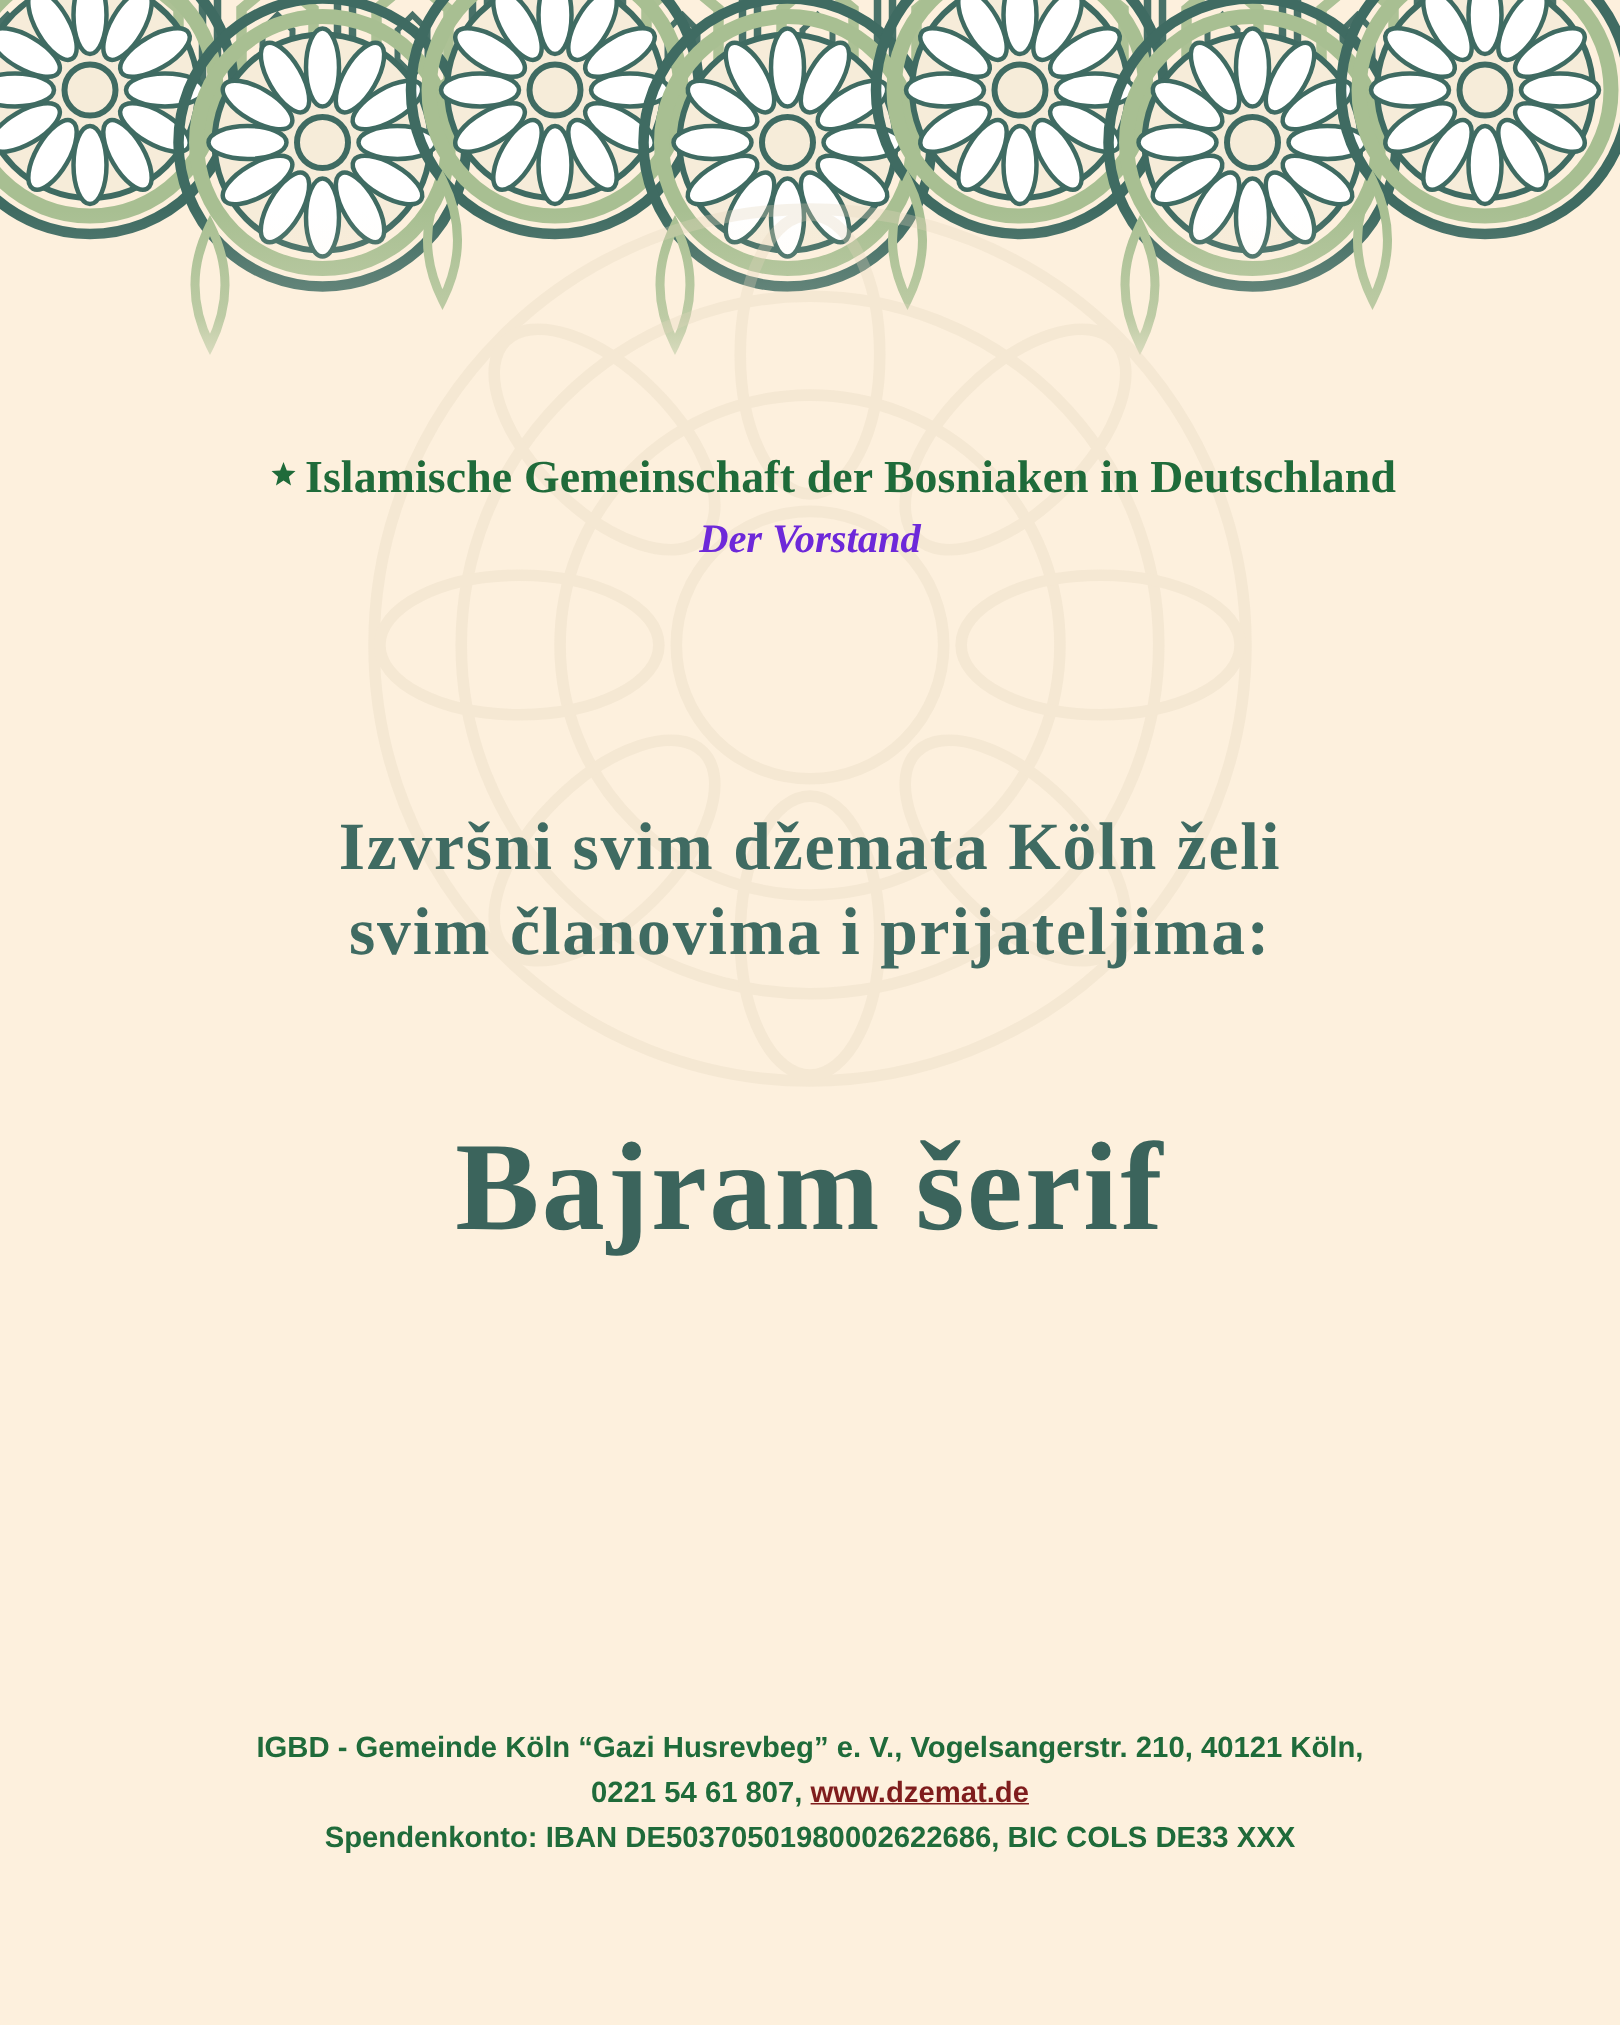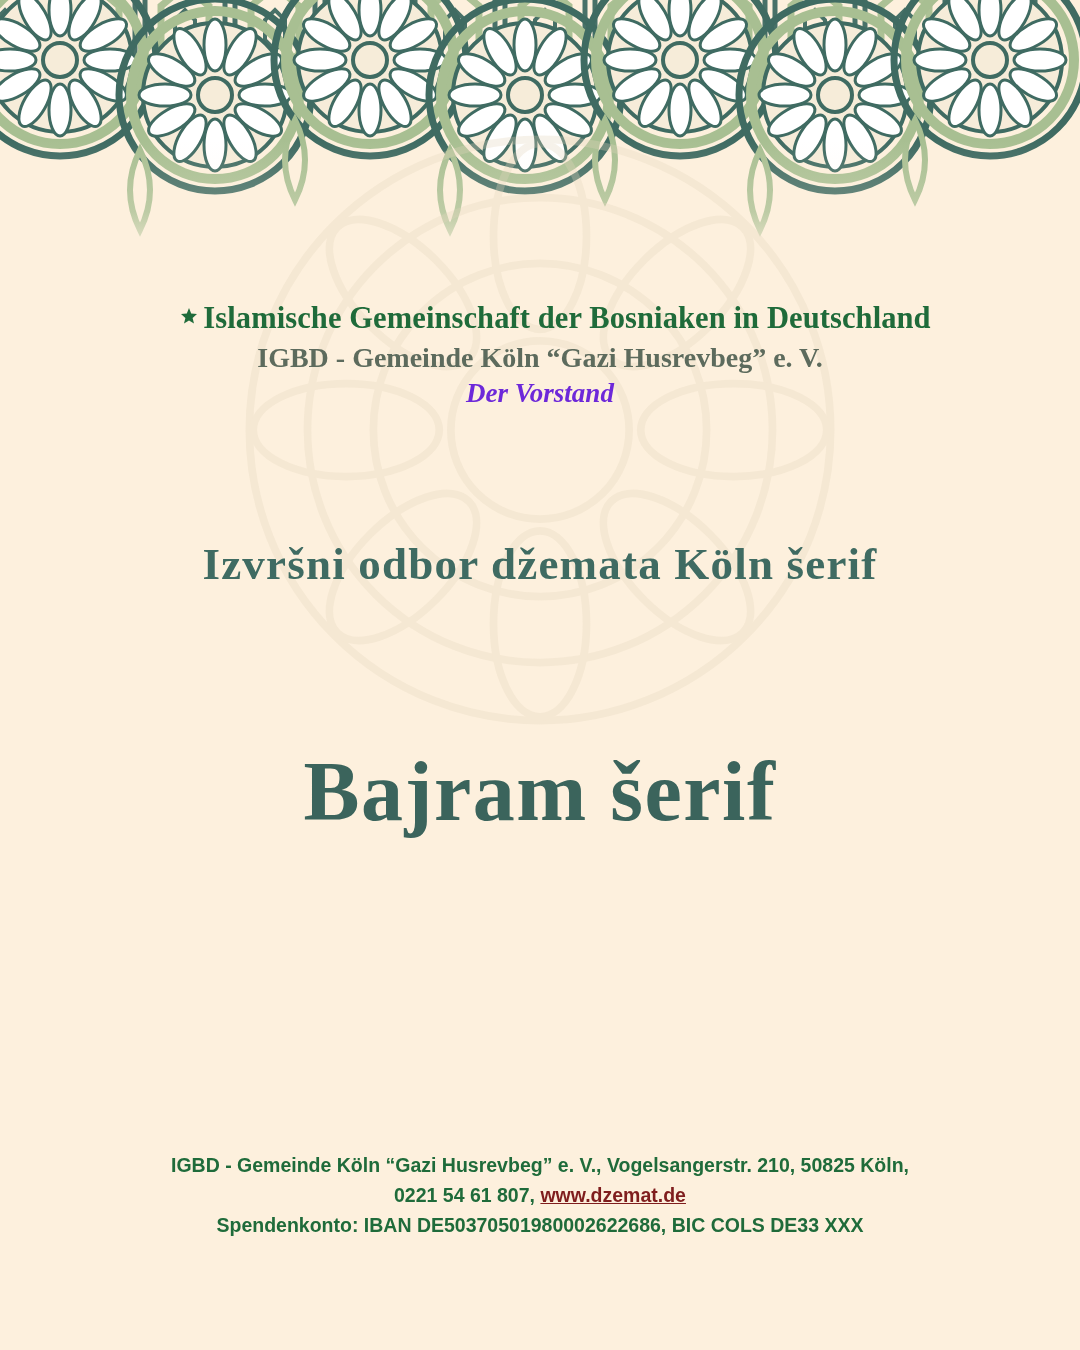--- a/index.html
+++ b/index.html
@@ -314,31 +314,31 @@
 </svg>
 
 <div class="logo-block">
   <div class="logo-row">
     <svg class="crescent-icon" viewBox="0 0 54 44">
       <path d="M33 4 A18 18 0 1 0 33 40 A14.5 14.5 0 1 1 33 4 Z" fill="#1f6b3a"></path>
       <polygon points="40,12 42.2,17.6 48,18 43.6,21.9 45,27.6 40,24.4 35,27.6 36.4,21.9 32,18 37.8,17.6" fill="#1f6b3a"></polygon>
     </svg>
     <div class="org-name">Islamische Gemeinschaft der Bosniaken in Deutschland</div>
   </div>
-  <div class="org-sub">IGBD - Gemeinde Köln “Gazi Husrevbeg” e. V.</div>
   <div class="org-role">Der Vorstand</div>
 </div>
 
 <div class="intro">
-  <span class="line">Izvršni odbor džemata Köln šerif</span>
+  <span class="line">Izvršni svim džemata Köln želi</span>
+  <span class="line">svim članovima i prijateljima:</span>
 </div>
 
 <div class="headline">
   <span class="line">Bajram šerif</span>
 </div>
 
 <div class="footer">
-  <span class="line">IGBD - Gemeinde Köln “Gazi Husrevbeg” e. V., Vogelsangerstr. 210, 50825 Köln,</span>
+  <span class="line">IGBD - Gemeinde Köln “Gazi Husrevbeg” e. V., Vogelsangerstr. 210, 40121 Köln,</span>
   <span class="line">
     <span>0221 54 61 807, </span><a class="web-link" href="#">www.dzemat.de</a>
   </span>
   <span class="line">Spendenkonto: IBAN DE50370501980002622686, BIC COLS DE33 XXX</span>
 </div>
 
 </body></html>

